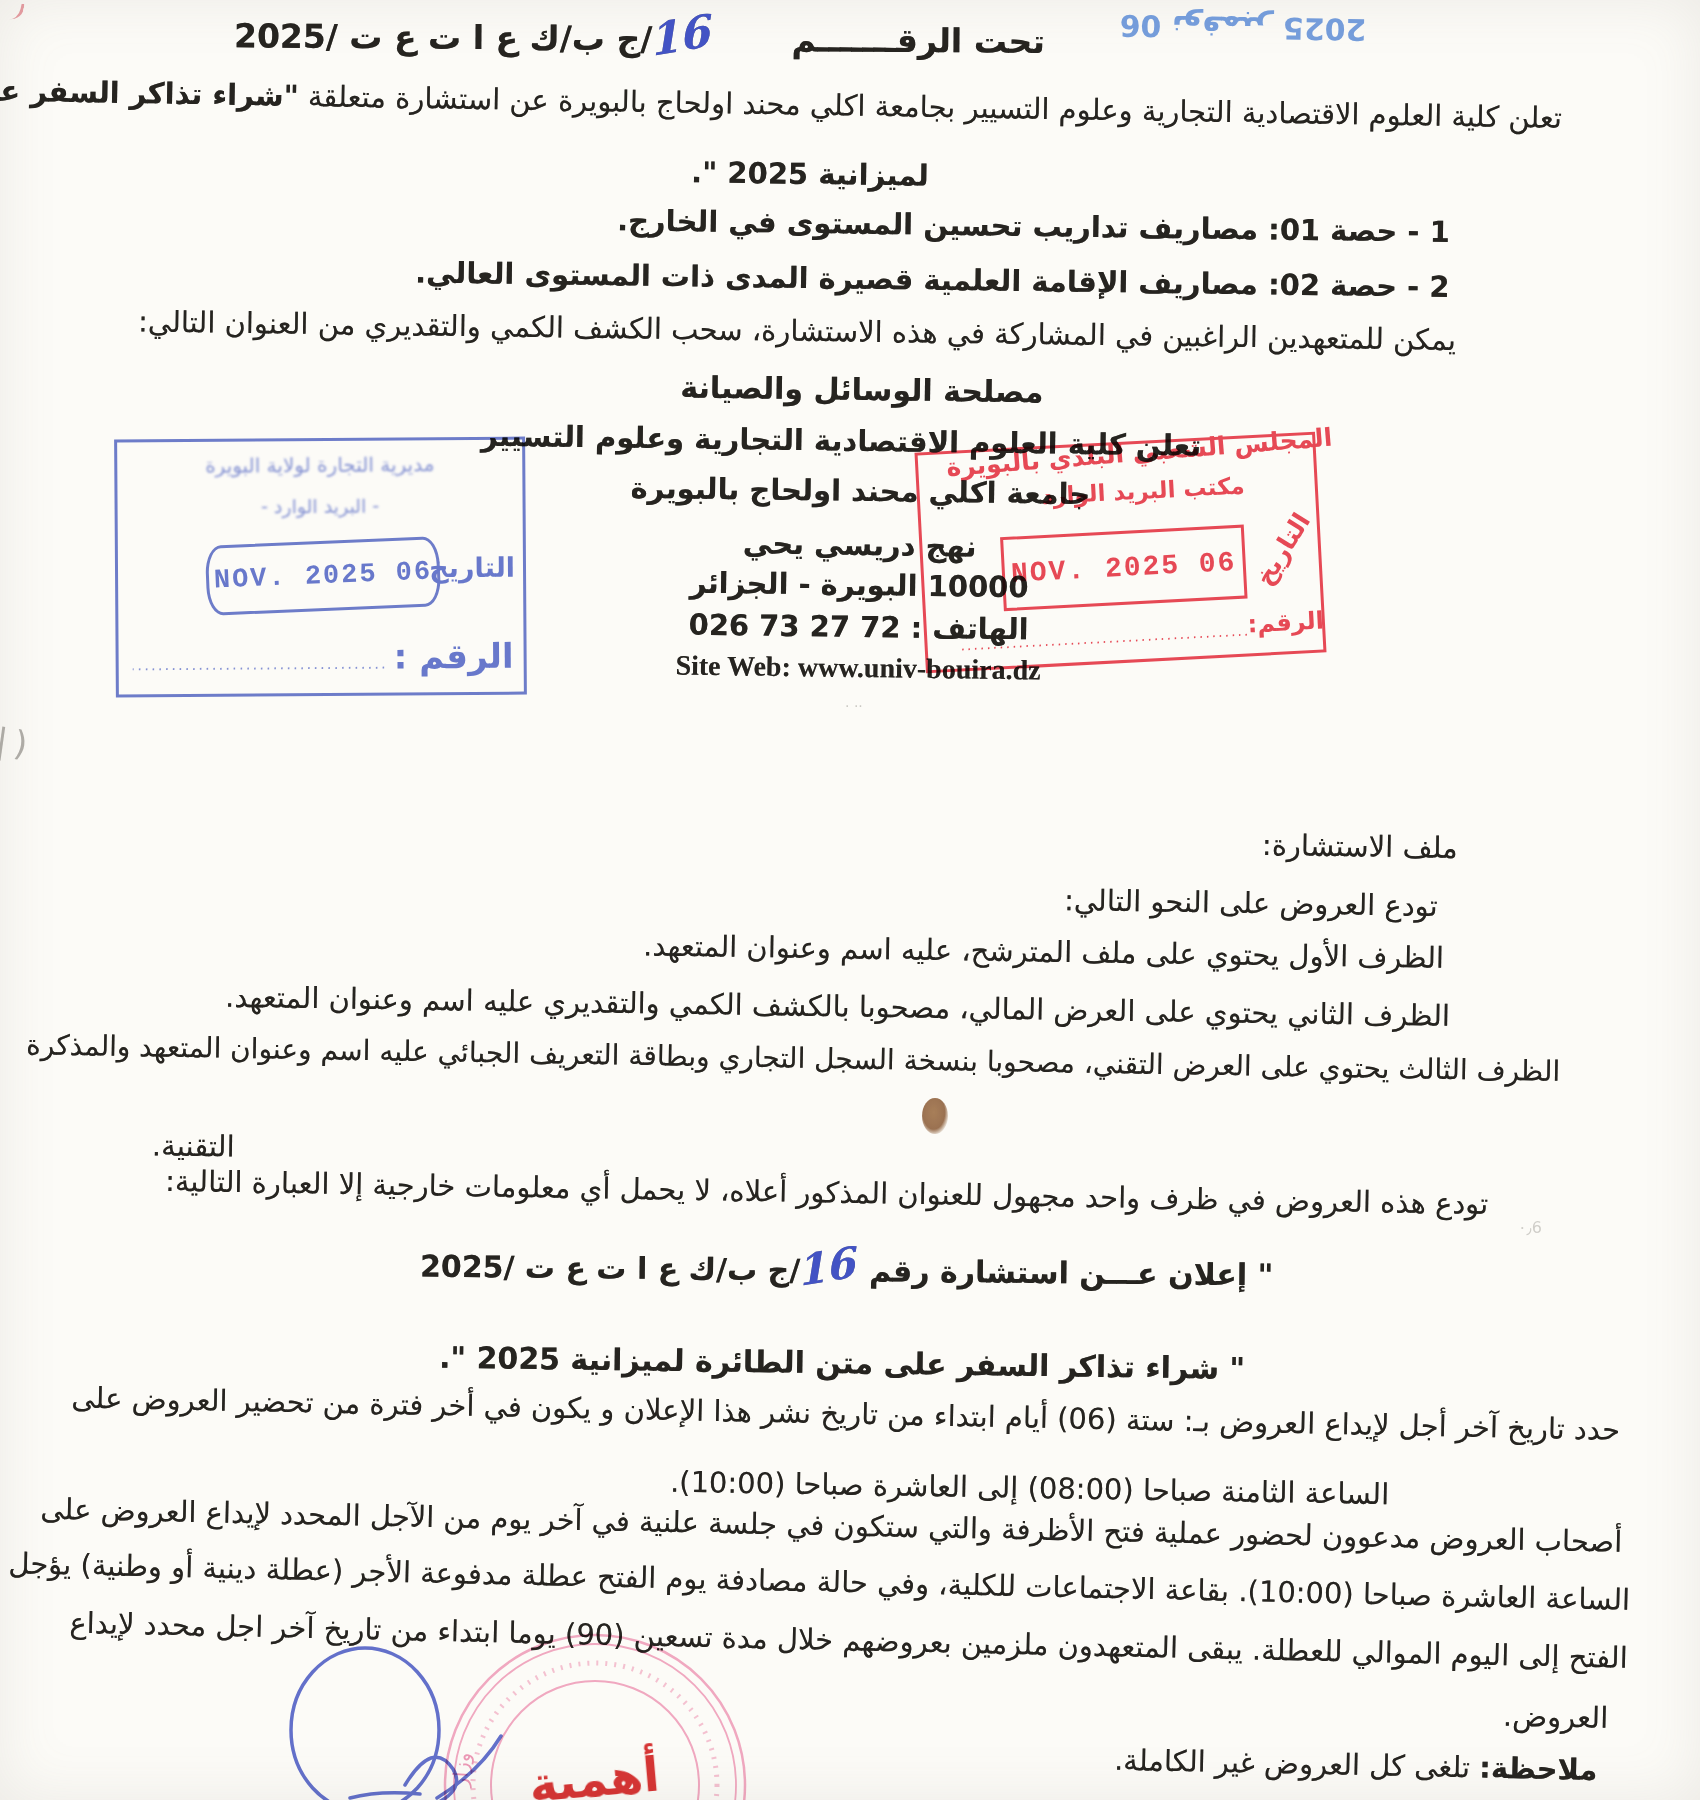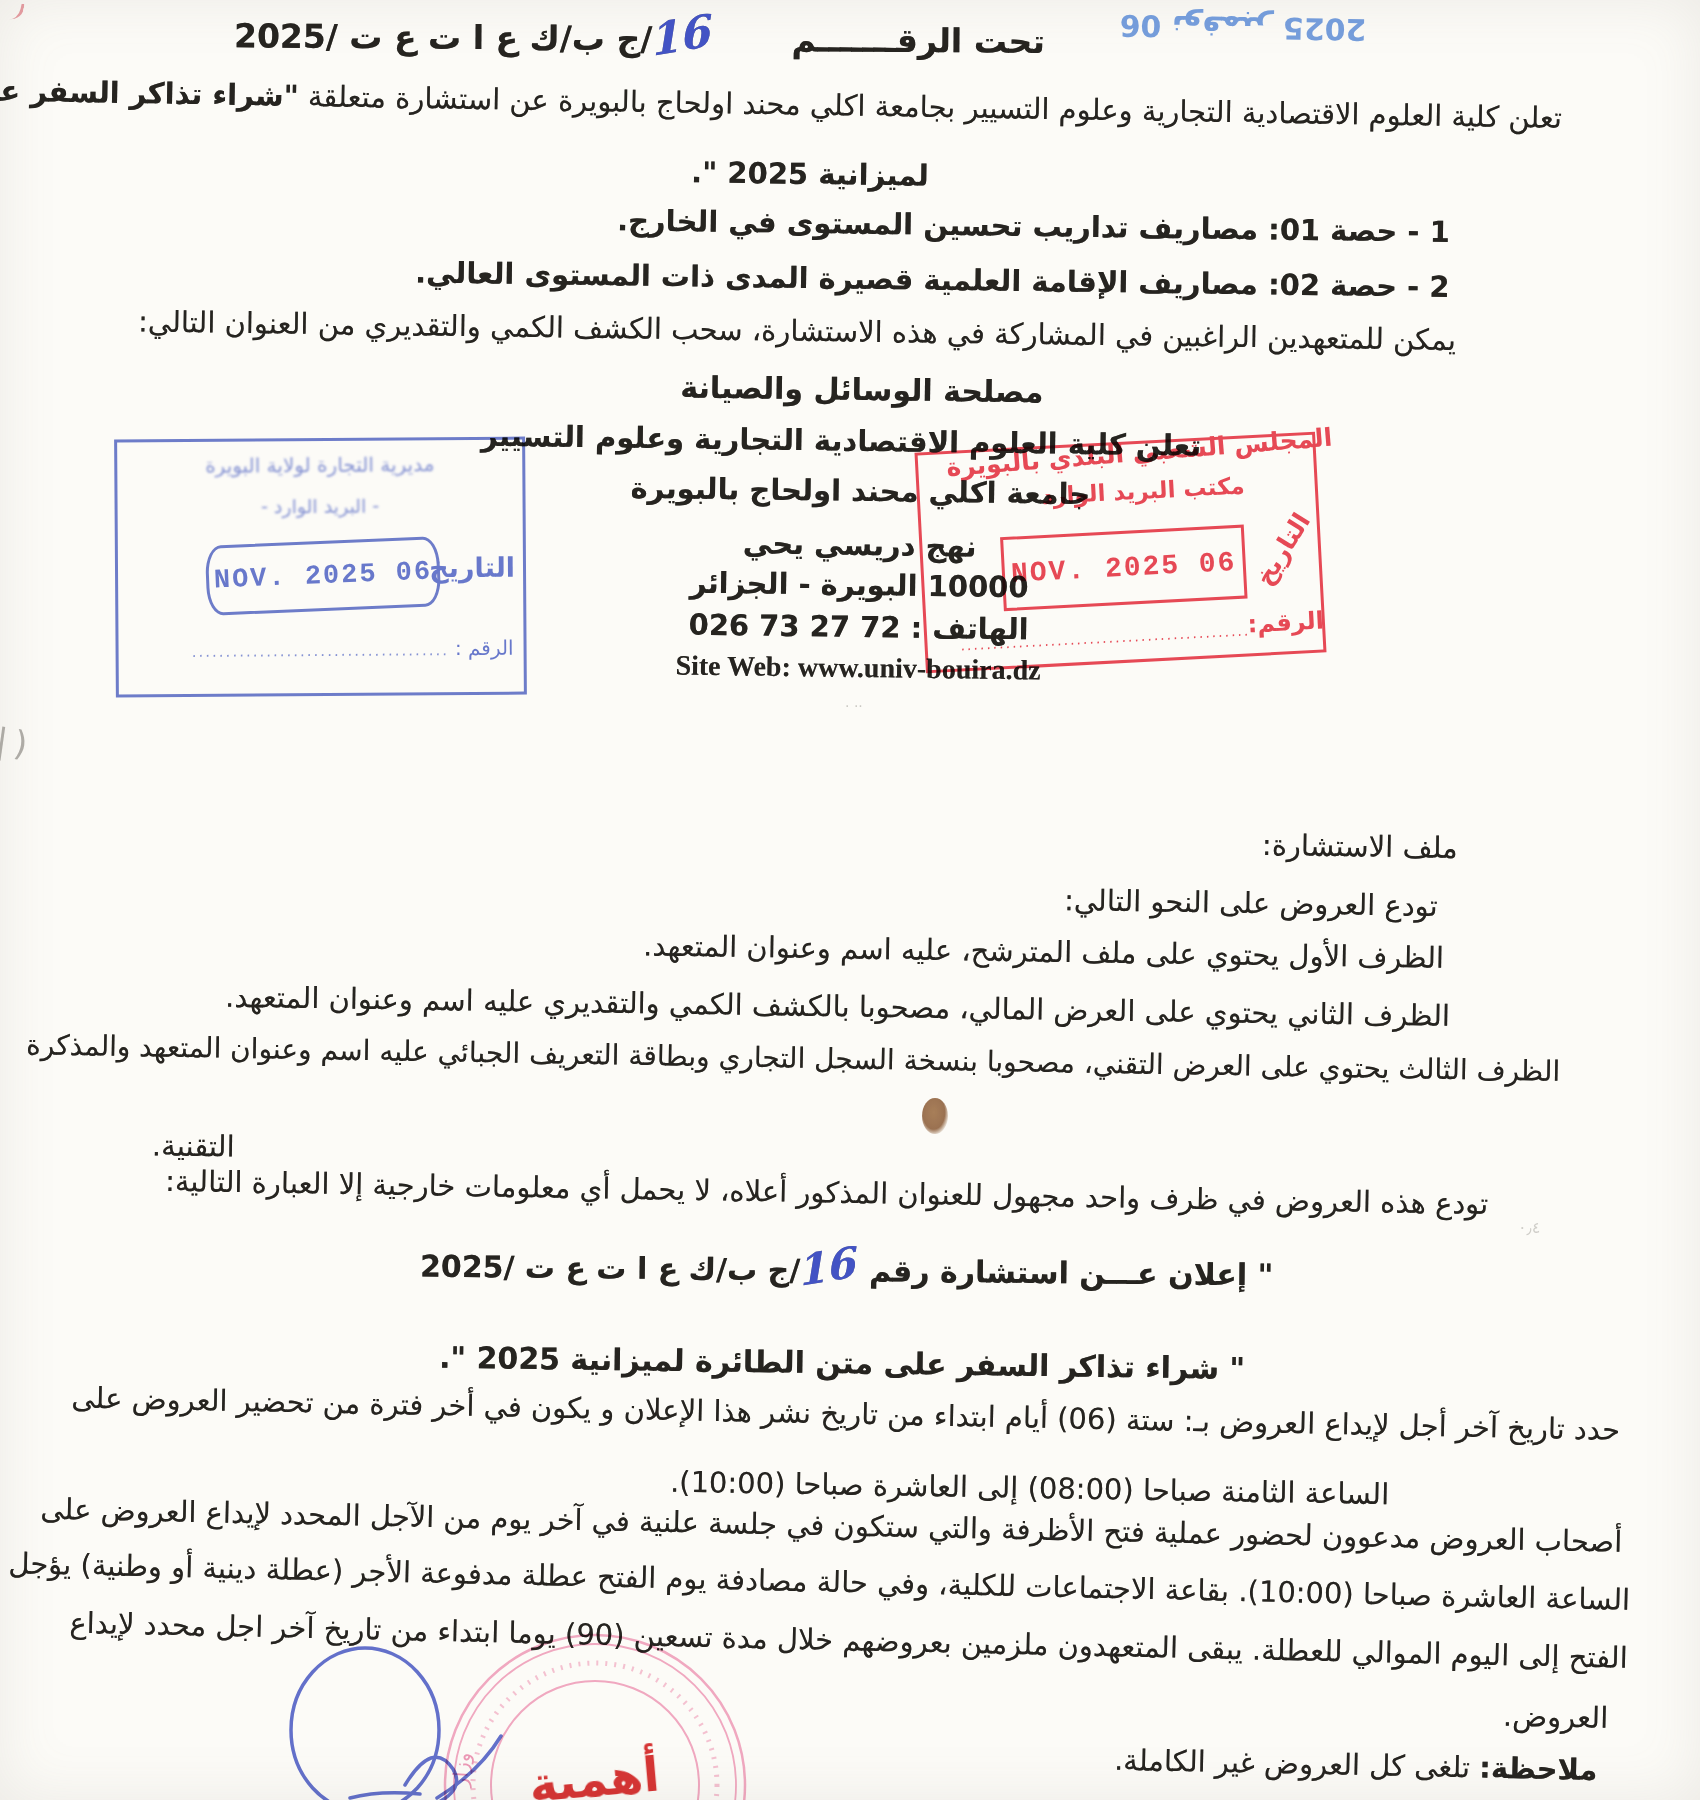--- a/index.html
+++ b/index.html
@@ -24,21 +24,21 @@
   .bstamp .org{position:absolute;top:12px;left:0;right:0;text-align:center;font-size:20px;
         letter-spacing:3px;filter:blur(1.2px);opacity:.8;white-space:nowrap;}
   .bstamp .office{position:absolute;top:54px;left:0;right:0;text-align:center;font-size:19px;
         letter-spacing:2px;filter:blur(1.1px);opacity:.8;}
   .bstamp .dbox{position:absolute;left:88px;top:100px;width:228px;height:64px;border:3px solid #6273cc;
         border-radius:16px/28px;transform:rotate(-2deg);display:flex;align-items:center;justify-content:center;
         font-family:"Liberation Mono",monospace;font-weight:bold;font-size:27px;letter-spacing:2px;}
   .bstamp .dlabel{position:absolute;right:8px;top:112px;font-size:27px;font-weight:bold;}
   .bstamp .numrow{position:absolute;right:10px;left:14px;top:196px;display:flex;flex-direction:row;
         align-items:baseline;gap:6px;}
-  .bstamp .numrow .lbl{font-size:20px;font-weight:normal;}
+  .bstamp .numrow .lbl{font-size:34px;font-weight:bold;}
   .bstamp .dots{flex:1;overflow:hidden;font-size:15px;letter-spacing:2px;opacity:.8;}
   
   .rstamp{position:absolute;left:920px;top:442px;width:395px;height:215px;border:3px solid #e8404f;
         color:#e8404f;mix-blend-mode:multiply;transform:rotate(-3deg);opacity:.95;}
   .rstamp .org{position:absolute;top:-6px;right:-20px;font-size:25px;font-weight:bold;letter-spacing:1px;
         white-space:nowrap;transform:rotate(-1.5deg);}
   .rstamp .office{position:absolute;top:34px;right:70px;font-size:23px;font-weight:bold;letter-spacing:2px;}
   .rstamp .dbox{position:absolute;left:78px;top:86px;width:238px;height:68px;border:3px solid #e8404f;
         display:flex;align-items:center;justify-content:center;font-family:"Liberation Mono",monospace;
         font-weight:bold;font-size:28px;letter-spacing:2px;}
@@ -159,16 +159,16 @@
     <defs>
       <path id="arcpath" d="M 62,157 A 128,128 0 0 1 318,157"></path>
     </defs>
     <text font-size="20" fill="#ef9abb" font-family="DejaVu Sans, sans-serif" letter-spacing="2" style="filter:blur(.4px);">
       <textPath href="#arcpath" startOffset="8%">وزارة التعليم العالي والبحث العلمي</textPath>
     </text>
     <text x="190" y="168" text-anchor="middle" font-size="48" font-weight="bold" fill="#d93636" font-family="DejaVu Sans, sans-serif" transform="rotate(-5 190 160)" style="filter:blur(.3px);">أهمية</text>
   </svg>
 
   <div class="artifact" style="left:-4px;top:722px;font-size:34px;transform:rotate(8deg);">( |</div>
-  <div class="artifact" style="left:1518px;top:1218px;font-size:16px;opacity:.4;">٠٫٤</div>
+  <div class="artifact" style="left:1518px;top:1218px;font-size:16px;opacity:.4;">٠٫6</div>
   <div class="artifact" style="left:845px;top:698px;font-size:14px;opacity:.45;">·· ·</div>
 
 </div>
 
 </body></html>

